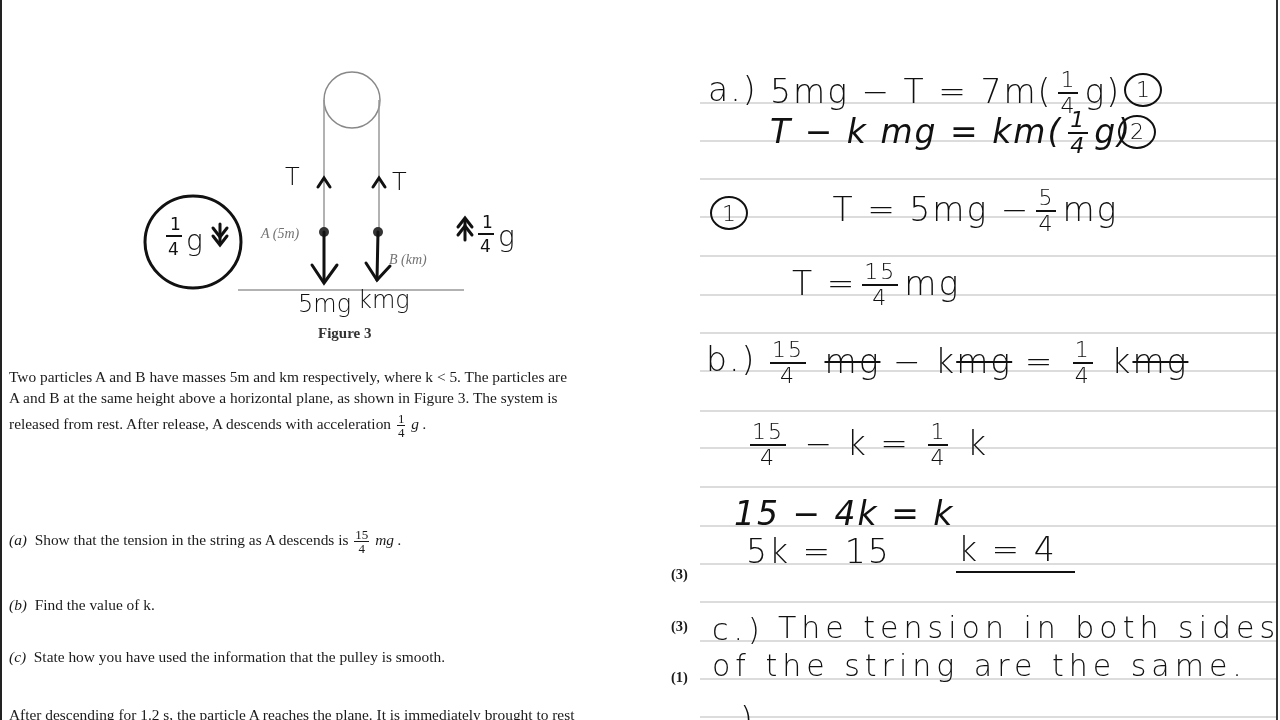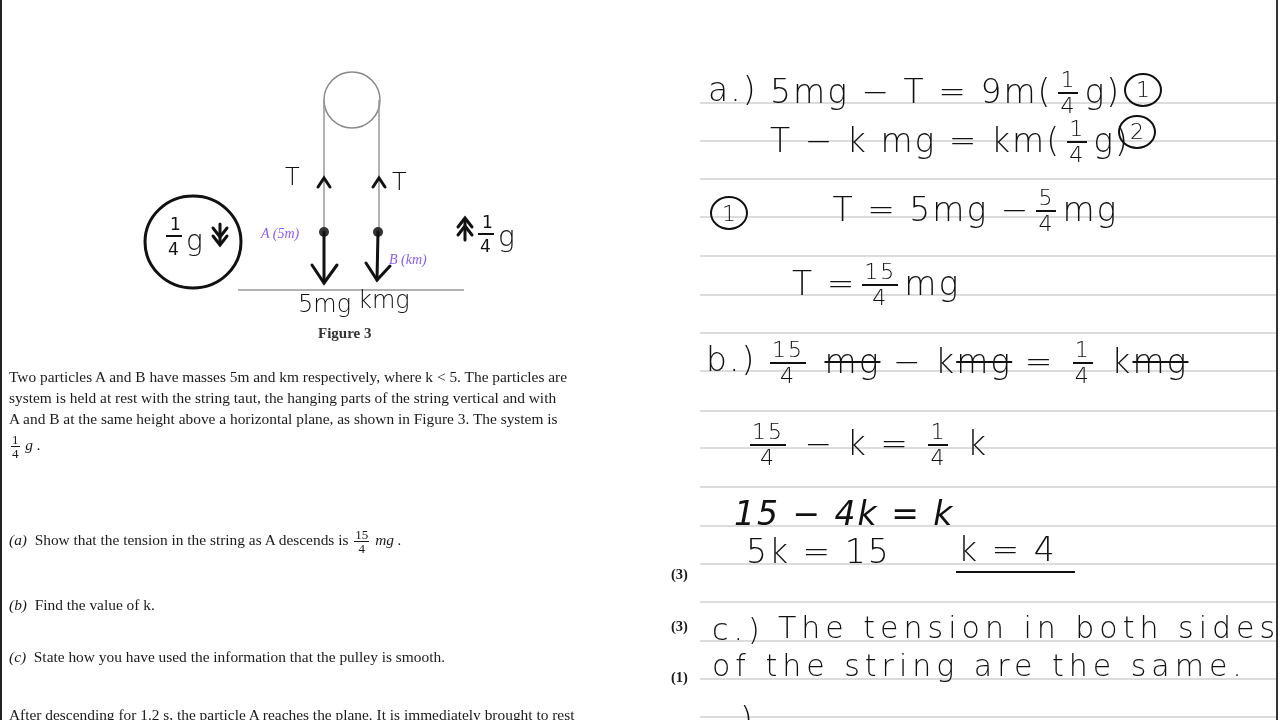--- a/index.html
+++ b/index.html
@@ -13,21 +13,21 @@
   .right-border { position: absolute; left: 1276px; top: 0; width: 2px; height: 720px; background: #333; }
 
   
   .exam { position: absolute; left: 0; top: 0; width: 700px; height: 720px; }
   .figure-svg { position: absolute; left: 130px; top: 60px; }
   .fig-caption {
     position: absolute; left: 318px; top: 325px;
     font-weight: bold; font-size: 15px; color: #333;
   }
   .lbl-A, .lbl-B {
-    position: absolute; font-style: italic; font-size: 14px; color: #8b5cf6;
+    position: absolute; font-style: italic; font-size: 14px; color: #737373;
   }
   .lbl-A { left: 261px; top: 226px; }
   .lbl-B { left: 389px; top: 226px; margin-top: 26px; }
 
   .para {
     position: absolute; left: 9px; top: 366px; width: 686px;
     font-size: 15.4px; line-height: 21px; text-align: justify;
   }
   .para i { font-style: italic; }
   .frac {
@@ -119,23 +119,23 @@
       <text x="368" y="186" font-size="28" font-weight="300">g</text>
     </g>
   </svg>
 
   <span class="lbl-A">A (5m)</span>
   <span class="lbl-B">B (km)</span>
   <div class="fig-caption">Figure 3</div>
 
   <div class="para">
     <div>Two particles A and B have masses 5m and km respectively, where k &lt; 5. The particles are</div>
-    <div>system is held at rest with the string taut, the hanging parts of the string vertical and with</div>
     <div>A and B at the same height above a horizontal plane, as shown in Figure 3. The system is</div>
     <div style="margin-top:4px;">
+      <span>released from rest. After release, A descends with acceleration</span>
       <span class="frac">
         <span class="num">1</span>
         <span class="den">4</span>
       </span>
       <i>g .</i>
     </div>
   </div>
 
   <div class="q" style="top:528px;">
     <span class="tag">(a)</span>&nbsp;
@@ -181,30 +181,30 @@
       <div class="rule" style="top: 601px;"></div>
       <div class="rule" style="top: 640px;"></div>
       <div class="rule" style="top: 678px;"></div>
       <div class="rule" style="top: 716px;"></div>
     </div>
 
   <div class="hw" style="left:8px; top:70px;">a.)</div>
   <div class="hw" style="left:70px; top:68px;">
     <span>5mg − T</span>
     <span>=</span>
-    <span>9m(</span><span class="f">
+    <span>7m(</span><span class="f">
         <span class="n">1</span>
         <span>4</span>
       </span><span>g)</span>
   </div>
   <div class="hw" style="left:424px; top:66px;">
     <span class="circ">1</span>
   </div>
 
-  <div class="hw" style="left:70px; top:117px;">
+  <div class="hw" style="left:70px; top:108px;font-style:italic;">
     <span>T − k mg</span>
     <span>=</span>
     <span>km(</span><span class="f">
         <span class="n">1</span>
         <span>4</span>
       </span><span>g)</span>
   </div>
   <div class="hw" style="left:418px; top:108px;">
     <span class="circ">2</span>
   </div>

